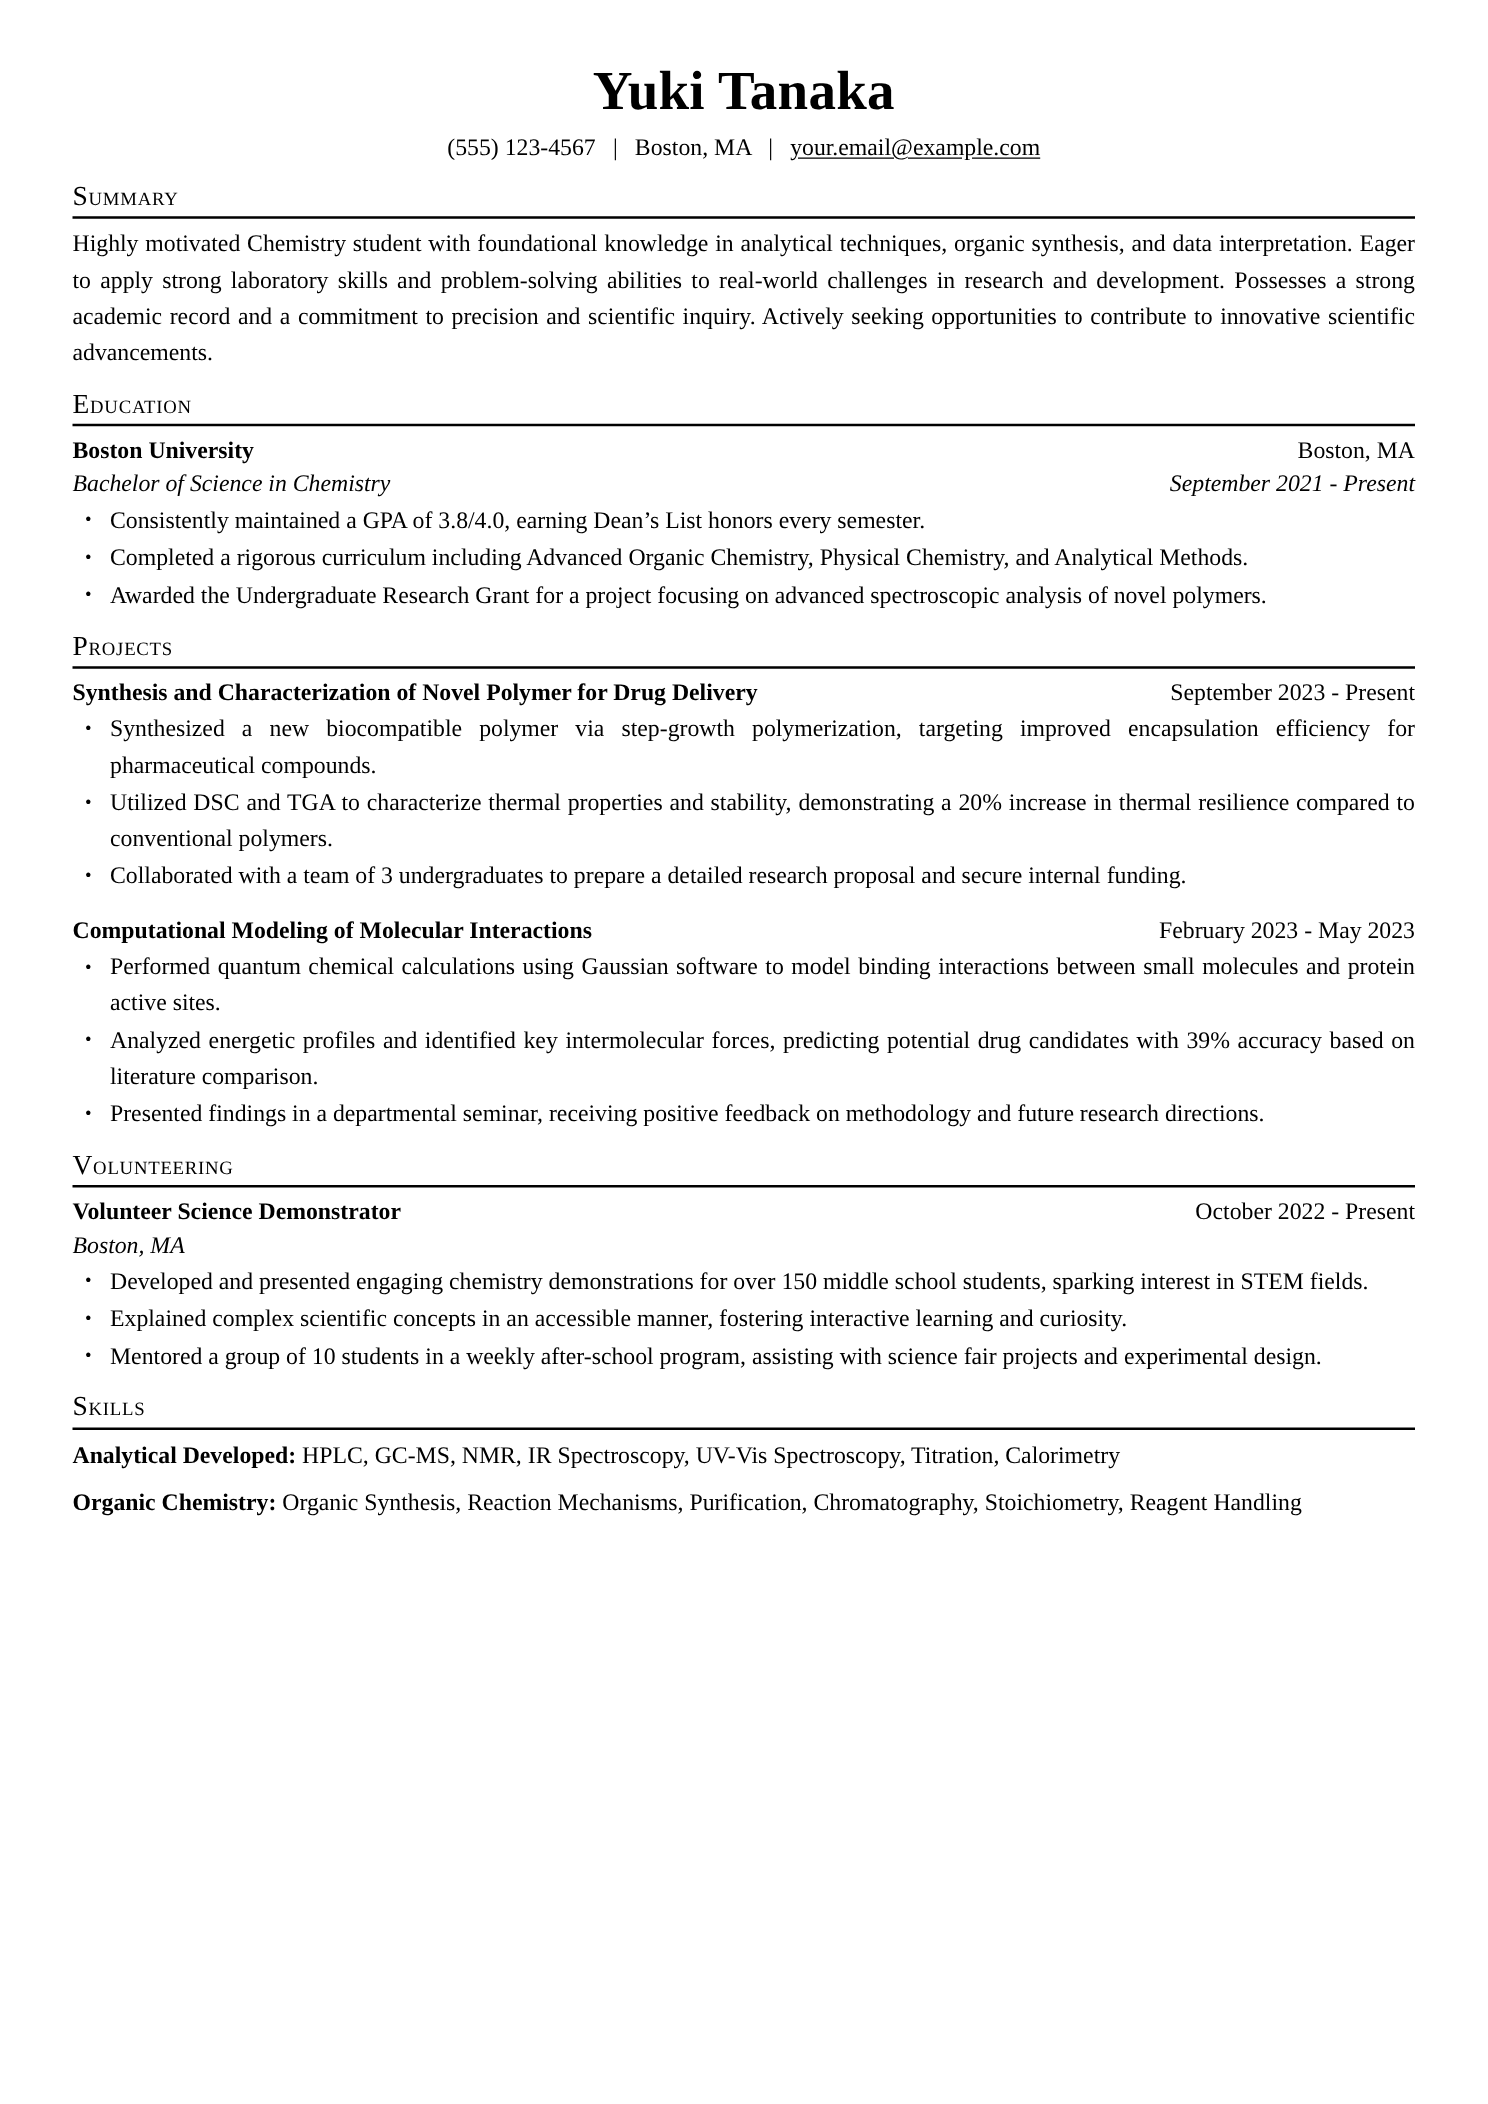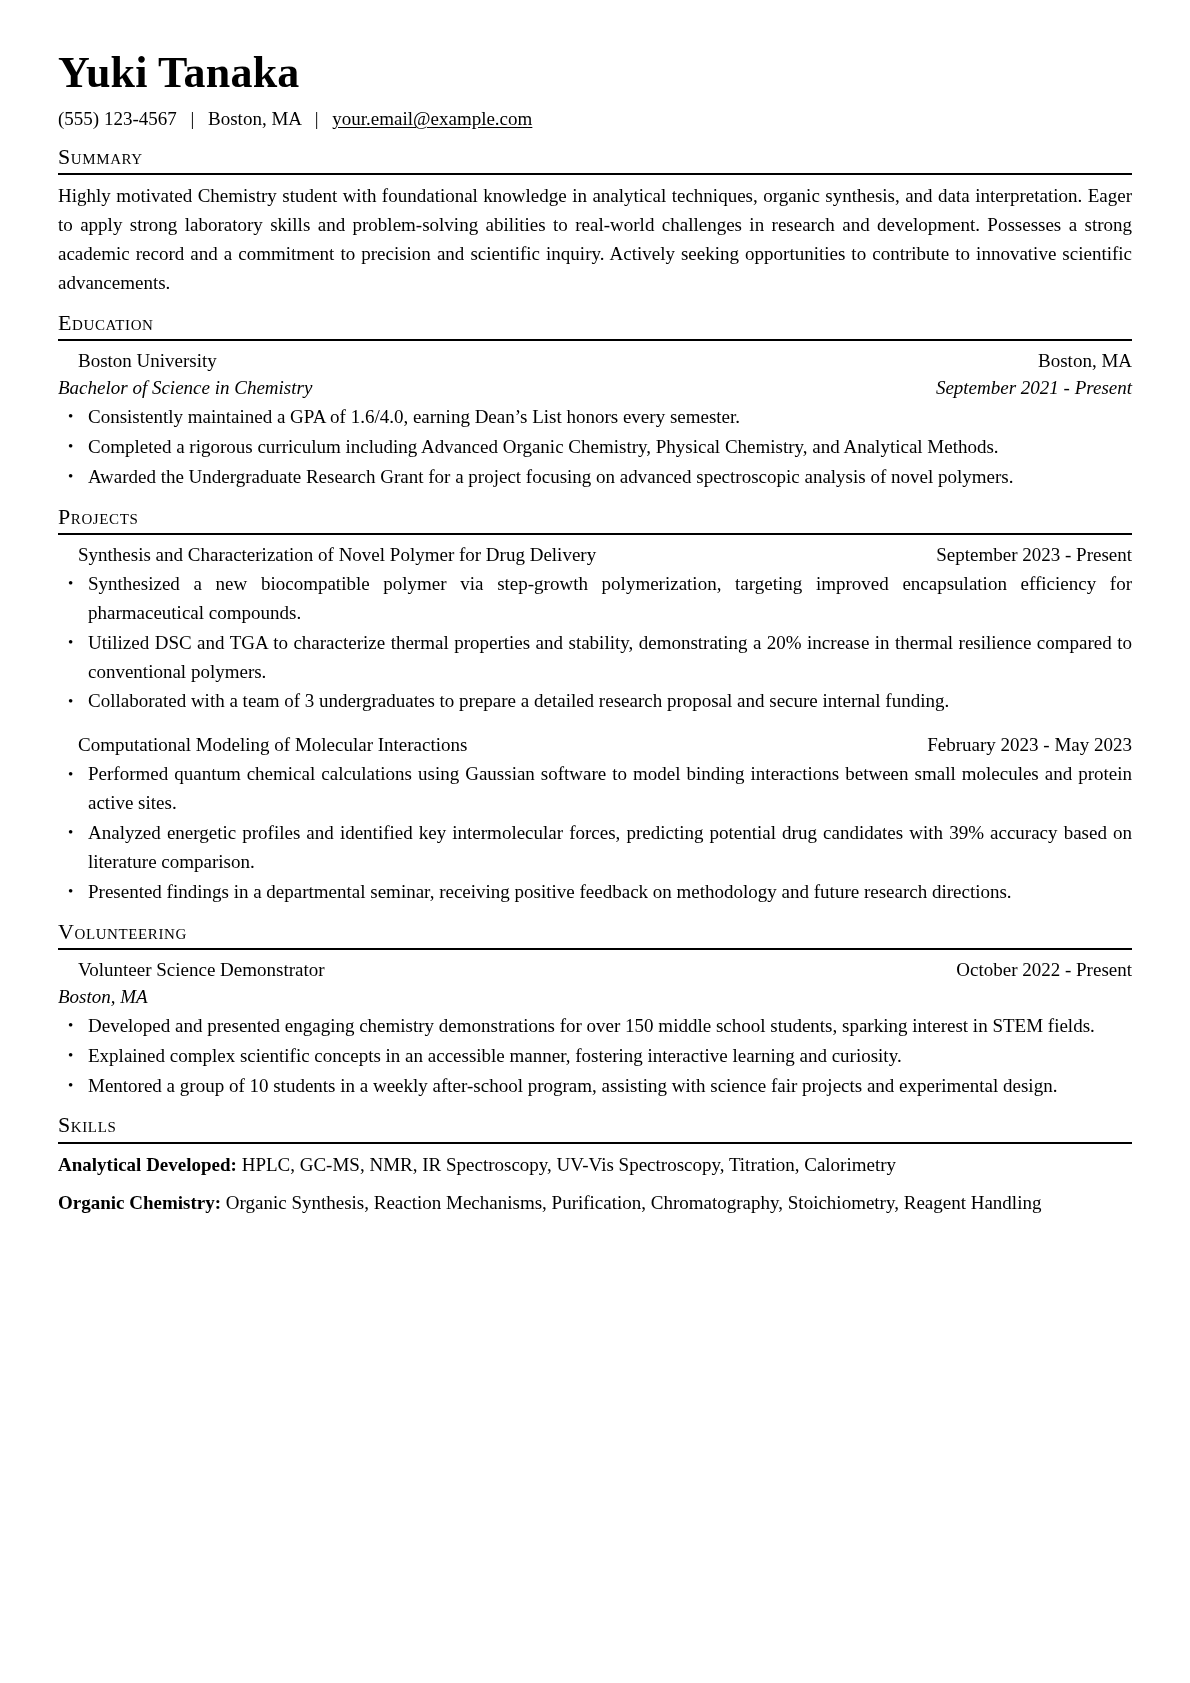--- a/index.html
+++ b/index.html
@@ -17,21 +17,21 @@
   .page {
     width: 1190px;
     min-height: 1683px;
     box-sizing: border-box;
     padding: 44px 58px 40px 58px;
     background: #fff;
   }
 
   
   .hdr {
-    text-align: left;
+    text-align: center;
     margin: 0 0 6px 0;
   }
   .hdr-name {
     font-size: 44px;
     font-weight: 700;
     letter-spacing: 0.2px;
     line-height: 1.12;
     margin: 4px 0 10px 0;
   }
   .hdr-contact {
@@ -89,21 +89,21 @@
   .row {
     display: flex;
     justify-content: space-between;
     align-items: baseline;
     font-size: 19px;
     line-height: 1.42;
     gap: 18px;
   }
   .row .left  { text-align: left; }
   .row .right { text-align: right; white-space: nowrap; }
-  .b   { font-weight: 400; margin-left: 20px; }
+  .b   { font-weight: 700; }
   .i   { font-style: italic; }
 
   
   ul.bullets {
     list-style: none;
     margin: 1px 0 0 0;
     padding: 0;
   }
   ul.bullets > li {
     position: relative;
@@ -164,21 +164,21 @@
     <div class="entry">
       <div class="row">
         <span class="left b">Boston University</span>
         <span class="right">Boston, MA</span>
       </div>
       <div class="row">
         <span class="left i">Bachelor of Science in Chemistry</span>
         <span class="right i">September 2021 - Present</span>
       </div>
       <ul class="bullets">
-        <li>Consistently maintained a GPA of 1.6/4.0, earning Dean’s List honors every semester.</li>
+        <li>Consistently maintained a GPA of 3.8/4.0, earning Dean’s List honors every semester.</li>
         <li>Completed a rigorous curriculum including Advanced Organic Chemistry, Physical Chemistry, and Analytical Methods.</li>
         <li>Awarded the Undergraduate Research Grant for a project focusing on advanced spectroscopic analysis of novel polymers.</li>
       </ul>
     </div>
   </div>
 
   <div class="section">
     <div class="sec-head">Projects</div>
     <hr class="sec-rule">
 

